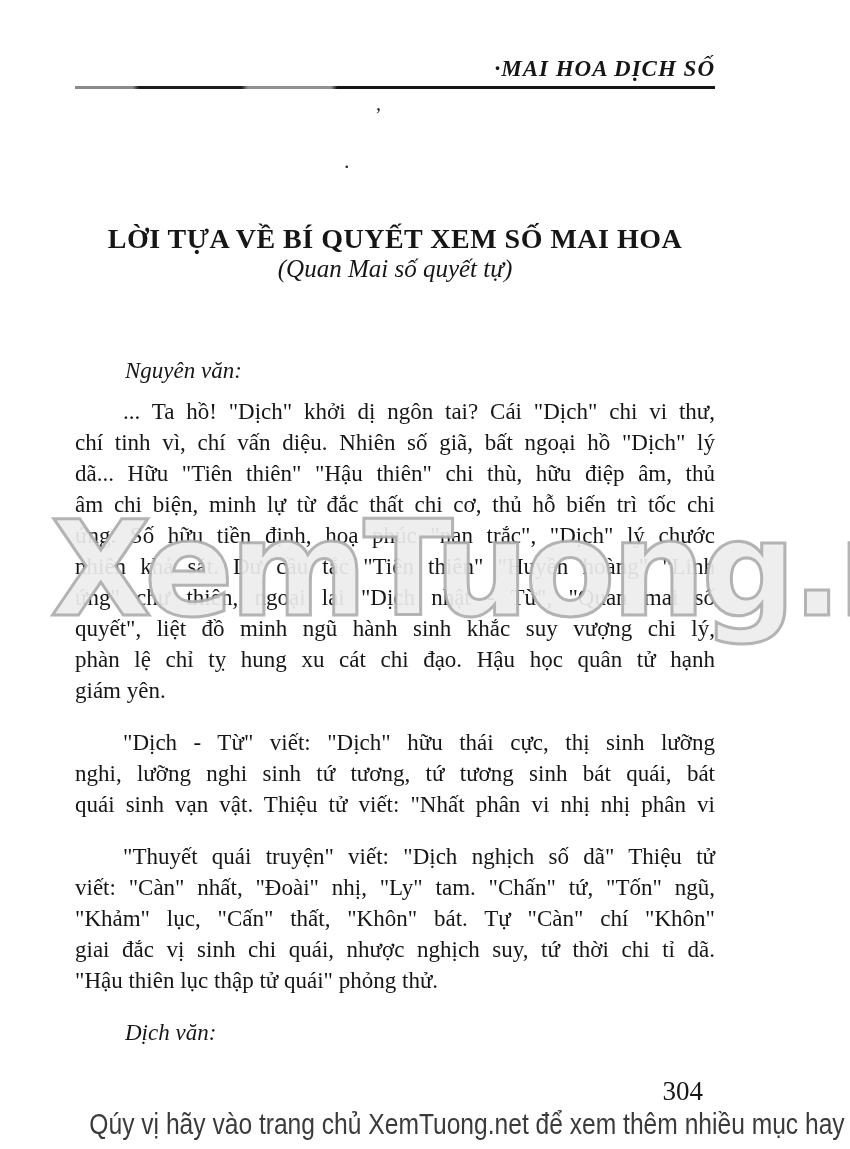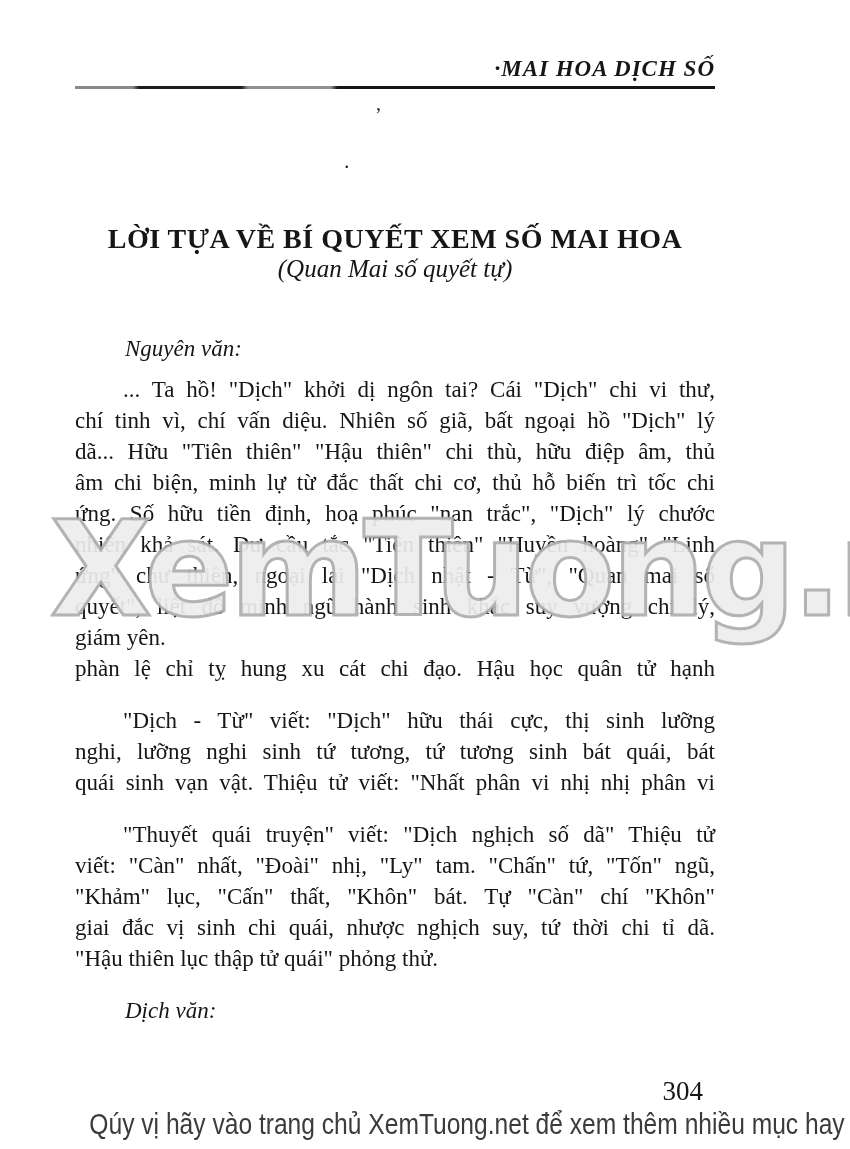--- a/index.html
+++ b/index.html
@@ -45,21 +45,21 @@
     font-size:28px;
     font-weight:bold;
     letter-spacing:0.5px;
   }
   .sub-title{
     text-align:center;
     font-style:italic;
     font-size:25px;
   }
   
-  .body-sections{margin-top:50px;font-size:23px;line-height:31px;font-family:Liberation Serif, serif;}
+  .body-sections{margin-top:72px;font-size:23px;line-height:31px;font-family:Liberation Serif, serif;}
   .sec-label{
     font-style:italic;
     padding-left:50px;
     margin:8px 0 10px 0;
   }
   .para{margin:0 0 21px 0;}
   .line{
     text-align:justify;
     text-align-last:justify;
     white-space:nowrap;
@@ -129,22 +129,22 @@
         <div class="sec-label">Nguyên văn:</div>
         <div class="para">
           <div class="line first">... Ta hồ! "Dịch" khởi dị ngôn tai? Cái "Dịch" chi vi thư,</div>
           <div class="line">chí tinh vì, chí vấn diệu. Nhiên số giã, bất ngoại hồ "Dịch" lý</div>
           <div class="line">dã... Hữu "Tiên thiên" "Hậu thiên" chi thù, hữu điệp âm, thủ</div>
           <div class="line">âm chi biện, minh lự từ đắc thất chi cơ, thủ hỗ biến trì tốc chi</div>
           <div class="line">ứng. Số hữu tiền định, hoạ phúc "nan trắc", "Dịch" lý chước</div>
           <div class="line">nhiên khả sát. Dư cầu tắc "Tiên thiên" "Huyền hoàng" "Linh</div>
           <div class="line">ứng" chư thiên, ngoại lai "Dịch nhật - Từ", "Quan mai số</div>
           <div class="line">quyết", liệt đồ minh ngũ hành sinh khắc suy vượng chi lý,</div>
+          <div class="line">phàn lệ chỉ tỵ hung xu cát chi đạo. Hậu học quân tử hạnh</div>
           <div class="line last">giám yên.</div>
-          <div class="line">phàn lệ chỉ tỵ hung xu cát chi đạo. Hậu học quân tử hạnh</div>
         </div>
         <div class="para">
           <div class="line first">"Dịch - Từ" viết: "Dịch" hữu thái cực, thị sinh lưỡng</div>
           <div class="line">nghi, lưỡng nghi sinh tứ tương, tứ tương sinh bát quái, bát</div>
           <div class="line">quái sinh vạn vật. Thiệu tử viết: "Nhất phân vi nhị nhị phân vi</div>
         </div>
         <div class="para">
           <div class="line first">"Thuyết quái truyện" viết: "Dịch nghịch số dã" Thiệu tử</div>
           <div class="line">viết: "Càn" nhất, "Đoài" nhị, "Ly" tam. "Chấn" tứ, "Tốn" ngũ,</div>
           <div class="line">"Khảm" lục, "Cấn" thất, "Khôn" bát. Tự "Càn" chí "Khôn"</div>

